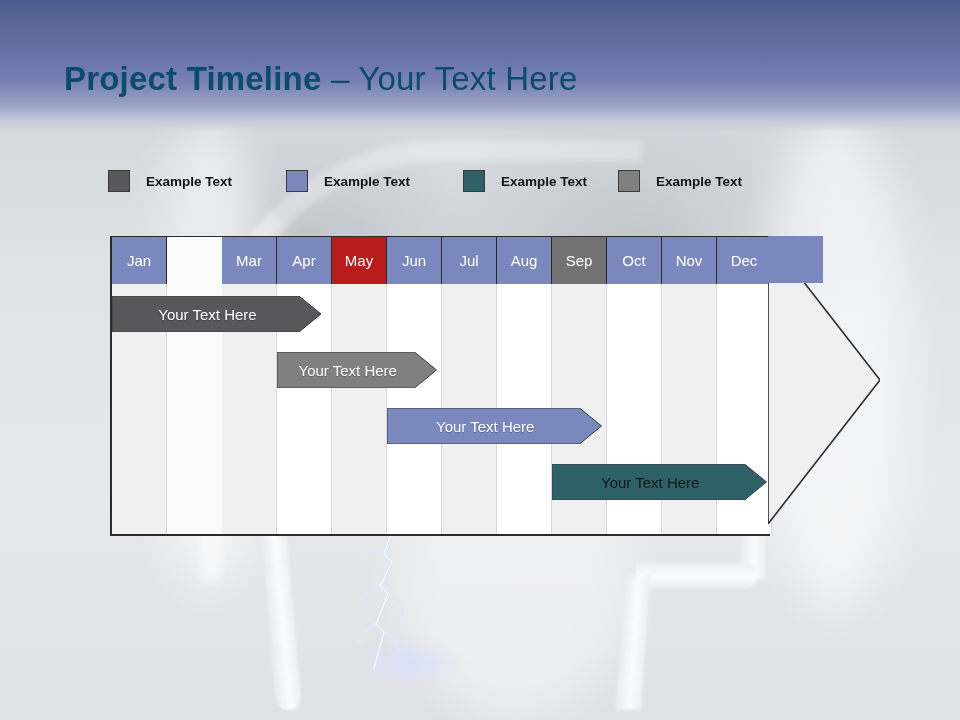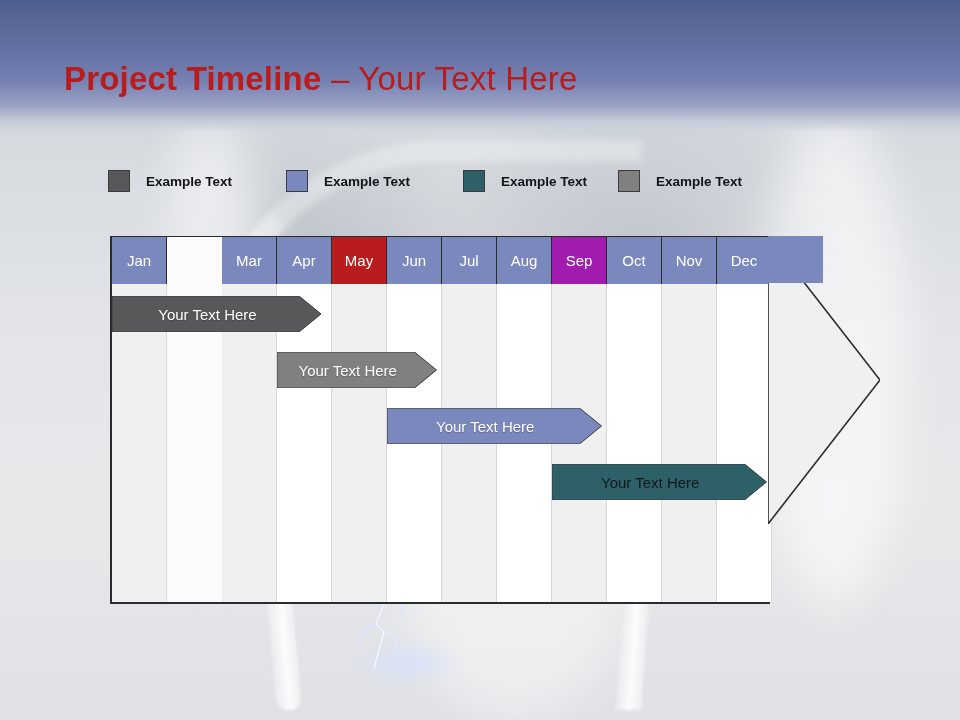--- a/index.html
+++ b/index.html
@@ -69,21 +69,21 @@
       #4d5c8f 0%,
       #586694 14%,
       #6572a4 40%,
       #7782b3 62%,
       #9aa2c4 80%,
       #c8ccda 92%,
       rgba(226,228,233,0) 100%);
   }
   .title{
     position:absolute;left:64px;top:60px;
-    font-size:33px;color:#b91c1c;white-space:nowrap;
+    font-size:33px;color:#0c4a6e;white-space:nowrap;
     letter-spacing:.2px;
   }
   .title b{font-weight:bold;}
   .title span.light{font-weight:normal;}
 
   
   .legend{position:absolute;left:108px;top:166px;width:760px;height:30px;}
   .leg-item{position:absolute;top:0;height:30px;display:flex;align-items:center;}
   .leg-sw{
     width:22px;height:22px;border:1px solid #3a3a3a;display:inline-block;
@@ -93,21 +93,21 @@
     margin-left:16px;font-size:13.5px;font-weight:bold;color:#111418;white-space:nowrap;
   }
   .leg0{left:0px;}
   .leg1{left:178px;}
   .leg2{left:355px;}
   .leg3{left:510px;}
 
   
   .chart{position:absolute;left:110px;top:236px;width:770px;height:288px;}
   .chart-body{
-    position:absolute;left:0;top:0;width:660px;height:368px;
+    position:absolute;left:0;top:0;width:660px;height:300px;
     background:#fbfbfb;
     border-left:2px solid #2b2b2b;
     border-top:1px solid #2b2b2b;
     border-bottom:2px solid #2b2b2b;
     box-sizing:border-box;
   }
   .col{
     position:absolute;top:0;width:55px;height:100%;
     box-sizing:border-box;
   }
@@ -222,21 +222,21 @@
       </div>
       <div class="col shade" style="left: 330px;">
         <div class="mhead" style="background: rgb(123, 136, 189);">Jul</div>
         <div class="sep"></div>
       </div>
       <div class="col plain" style="left: 385px;">
         <div class="mhead" style="background: rgb(123, 136, 189);">Aug</div>
         <div class="sep"></div>
       </div>
       <div class="col shade" style="left: 440px;">
-        <div class="mhead" style="background: #a21caf;">Sep</div>
+        <div class="mhead" style="background: #737373;">Sep</div>
         <div class="sep"></div>
       </div>
       <div class="col plain" style="left: 495px;">
         <div class="mhead" style="background: rgb(123, 136, 189);">Oct</div>
         <div class="sep"></div>
       </div>
       <div class="col shade" style="left: 550px; text-align: center;">
         <div class="mhead" style="background: rgb(123, 136, 189);">Nov</div>
         <div class="sep"></div>
       </div>

